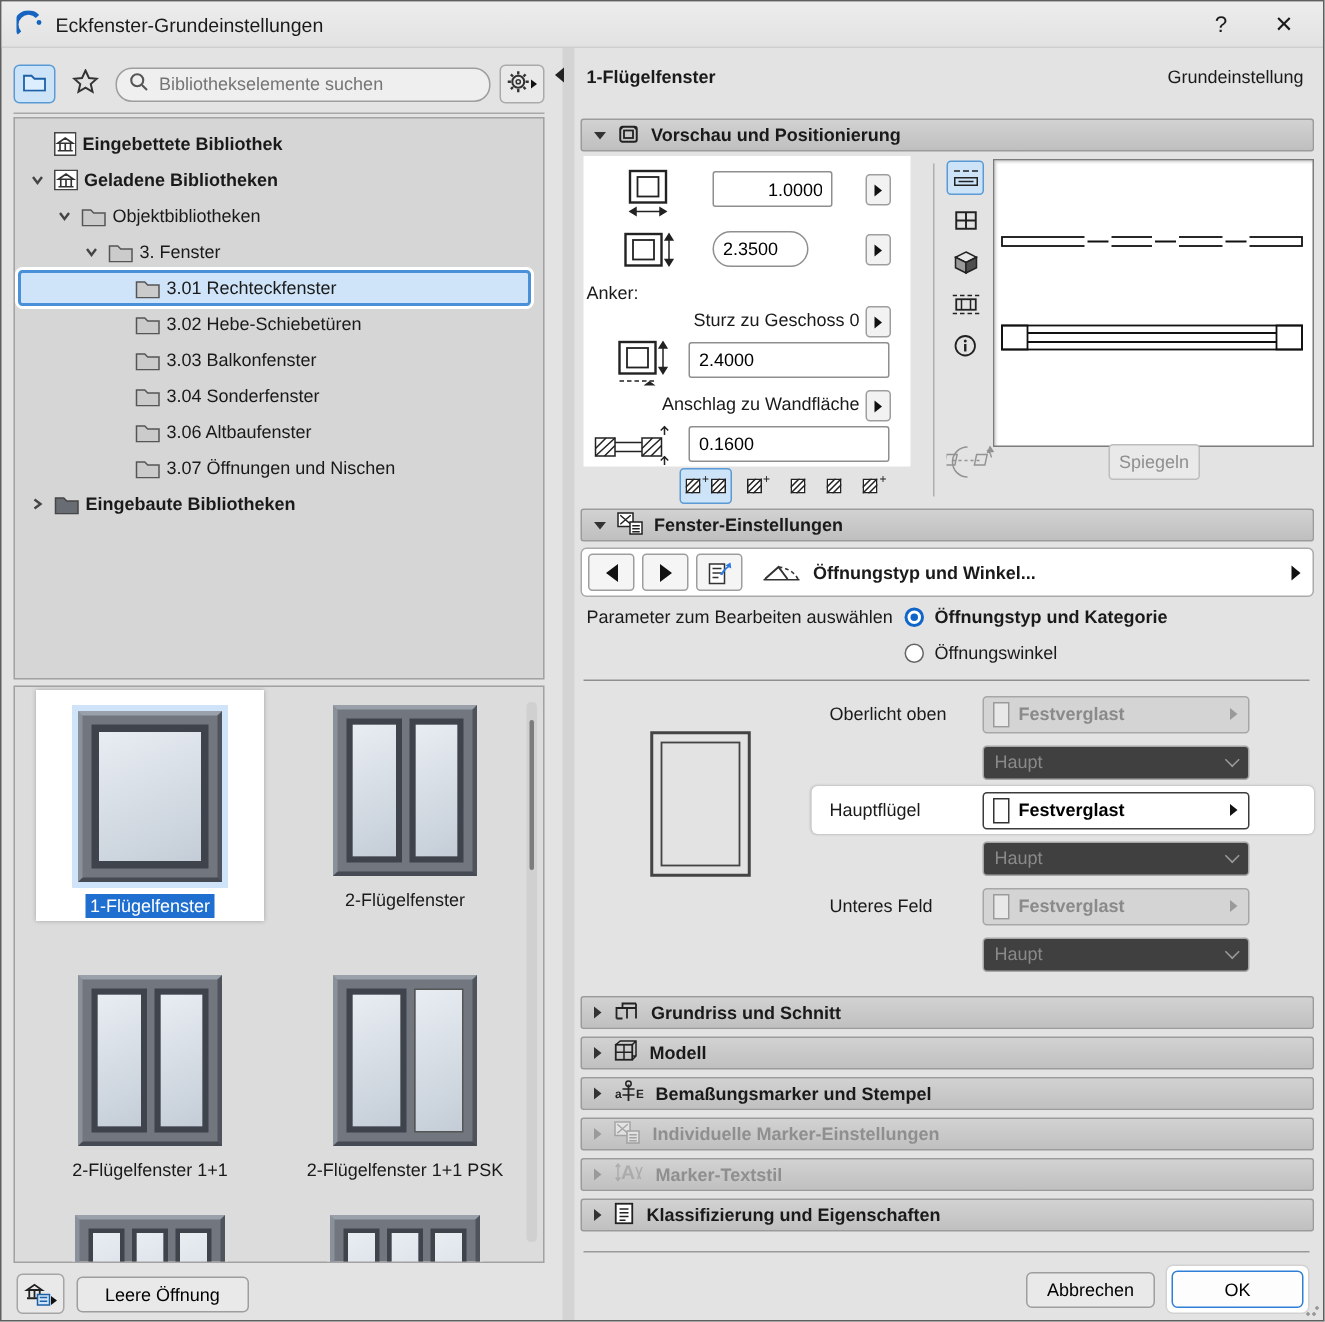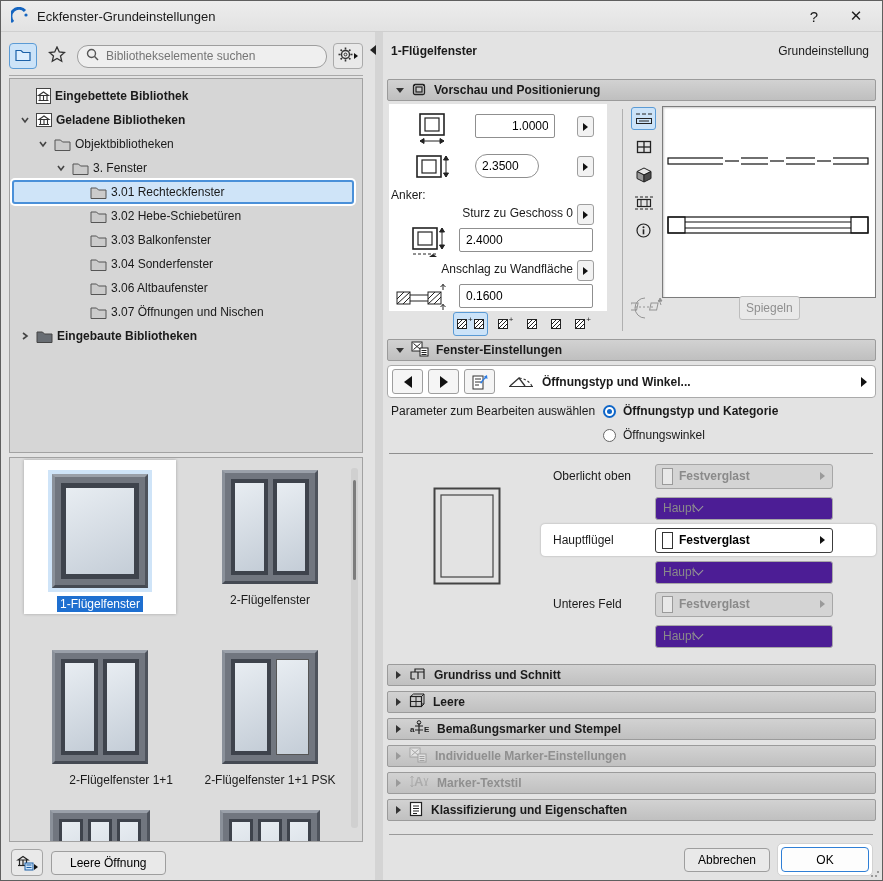--- a/index.html
+++ b/index.html
@@ -86,21 +86,21 @@
   .param-rows{position:absolute;left:540px;top:462px;width:335px;}
   .p-row{display:flex;align-items:center;height:26px;margin-bottom:6px;position:relative;}
   .p-row .p-label{width:114px;padding-left:12px;}
   .p-hl{position:absolute;left:0;right:0;top:-3px;bottom:-3px;background:#fff;border-radius:4px;box-shadow:0 0 2px rgba(0,0,0,.3);}
   .dd{width:178px;height:25px;border:1px solid #a7a7a7;border-radius:3px;background:#d4d4d4;color:#8a8a8a;display:flex;align-items:center;gap:6px;padding:0 6px;position:relative;font-weight:bold;}
   .dd .sash-ic{width:11px;height:17px;border:1px solid #9a9a9a;background:#e8e8e8;}
   .dd .dd-arrow{position:absolute;right:7px;width:0;height:0;border-top:4px solid transparent;border-bottom:4px solid transparent;border-left:5px solid #9a9a9a;}
   .dd.enabled{background:#fff;border:1px solid #3c3c3c;color:#000;}
   .dd.enabled .sash-ic{border-color:#333;background:#fff;}
   .dd.enabled .dd-arrow{border-left-color:#111;}
-  .sel-haupt{width:178px;height:23px;border:1px solid #a7a7a7;border-radius:3px;background:#4c1d95;color:#8a8a8a;display:flex;align-items:center;padding:0 7px;margin-left:114px;}
+  .sel-haupt{width:178px;height:23px;border:1px solid #a7a7a7;border-radius:3px;background:#404040;color:#8a8a8a;display:flex;align-items:center;justify-content:space-between;padding:0 7px;margin-left:114px;}
   .chev{width:7px;height:7px;border-right:1.6px solid #9a9a9a;border-bottom:1.6px solid #9a9a9a;transform:rotate(45deg);margin-top:-4px;}
   .collapsed-secs{position:absolute;left:386px;top:663px;width:489px;text-align:center;}
   .cbar{height:22px;background:linear-gradient(#d2d2d2,#c0c0c0);border:1px solid #9b9b9b;border-radius:2px;display:flex;align-items:center;gap:8px;padding:0 8px;font-weight:bold;margin-bottom:5px;}
   .cbar .rtri{width:0;height:0;border-top:4px solid transparent;border-bottom:4px solid transparent;border-left:5px solid #333;}
   .cbar.disabled{color:#8f8f8f;}
   .cbar.disabled .rtri{border-left-color:#9a9a9a;}
   .cbar.disabled svg{opacity:.45;}
   .footer-rule{position:absolute;left:388px;top:833px;width:484px;border-top:1px solid #9a9a9a;}
   .btn-cancel{position:absolute;left:683px;top:847px;width:86px;height:24px;border:1px solid #9e9e9e;border-radius:4px;background:#e9e9e9;font-size:12px;}
   .ok-wrap{position:absolute;left:776px;top:842px;width:96px;height:33px;background:#fff;border:1px solid #d2d2d2;border-radius:5px;display:flex;align-items:center;justify-content:center;}
@@ -297,21 +297,21 @@
             <div class="win">
               <div class="pane sash" style="border-width:5px"></div>
             </div>
           </div><span class="thumb-label">1-Flügelfenster</span></div>
         <div class="thumb-cell" style="left: 184px; top: 2px;"><div class="thumb-img">
             <div class="win">
               <div class="pane sash"></div>
               <div class="pane sash"></div>
             </div>
           </div><span class="thumb-label">2-Flügelfenster</span></div>
-        <div class="thumb-cell" style="left: 14px; top: 182px; text-align: right;"><div class="thumb-img">
+        <div class="thumb-cell" style="left: 14px; top: 182px;"><div class="thumb-img">
             <div class="win">
               <div class="pane sash"></div>
               <div class="pane sash"></div>
             </div>
           </div><span class="thumb-label">2-Flügelfenster 1+1</span></div>
         <div class="thumb-cell" style="left: 184px; top: 182px;"><div class="thumb-img">
             <div class="win">
               <div class="pane sash"></div>
               <div class="pane glass"></div>
             </div>
@@ -695,21 +695,21 @@
         <span>Grundriss und Schnitt</span>
       </div>
       <div class="cbar">
         <span class="rtri"></span>
         <span><svg width="16" height="15" viewBox="0 0 16 15">
             <rect x="1.5" y="3.5" width="11" height="10" fill="none" stroke="#222" stroke-width="1.2"></rect>
             <path d="M1.5 3.5 L4.5 1 H15 V11 l-2.5 2.5 M15 1 L12.5 3.5 M15 11 H12.5" fill="none" stroke="#222"></path>
             <line x1="7" y1="3.5" x2="7" y2="13.5" stroke="#222"></line>
             <line x1="1.5" y1="8.5" x2="12.5" y2="8.5" stroke="#222"></line>
           </svg></span>
-        <span>Leere</span>
+        <span>Modell</span>
       </div>
       <div class="cbar">
         <span class="rtri"></span>
         <span><svg width="20" height="16" viewBox="0 0 20 16">
             <line x1="10" y1="3" x2="10" y2="14" stroke="#222" stroke-width="1.2"></line>
             <circle cx="10" cy="2.5" r="1.8" fill="none" stroke="#222"></circle>
             <line x1="6" y1="6" x2="14" y2="6" stroke="#222"></line>
             <line x1="6" y1="10" x2="14" y2="10" stroke="#222"></line>
             <text x="1" y="12" font-size="8" font-weight="bold" fill="#222">a</text>
             <text x="15" y="12" font-size="8" font-weight="bold" fill="#222">E</text>

